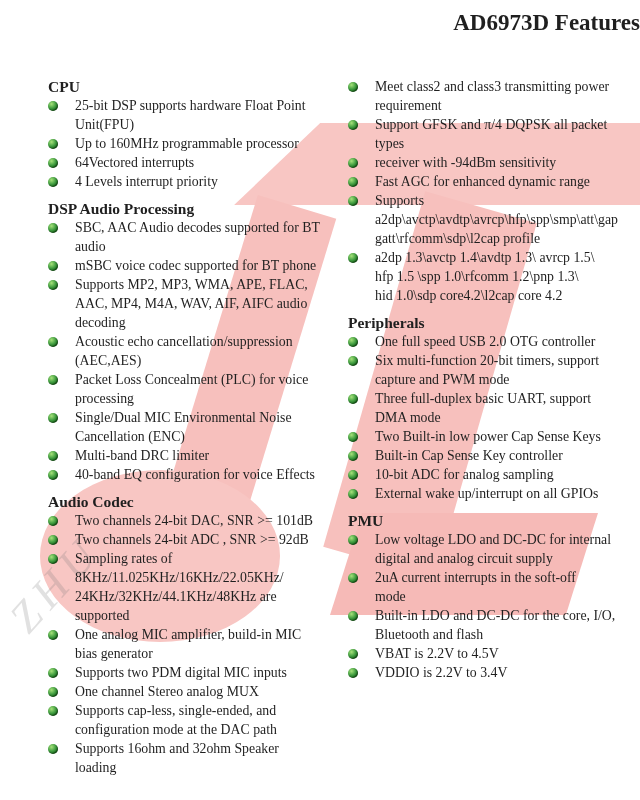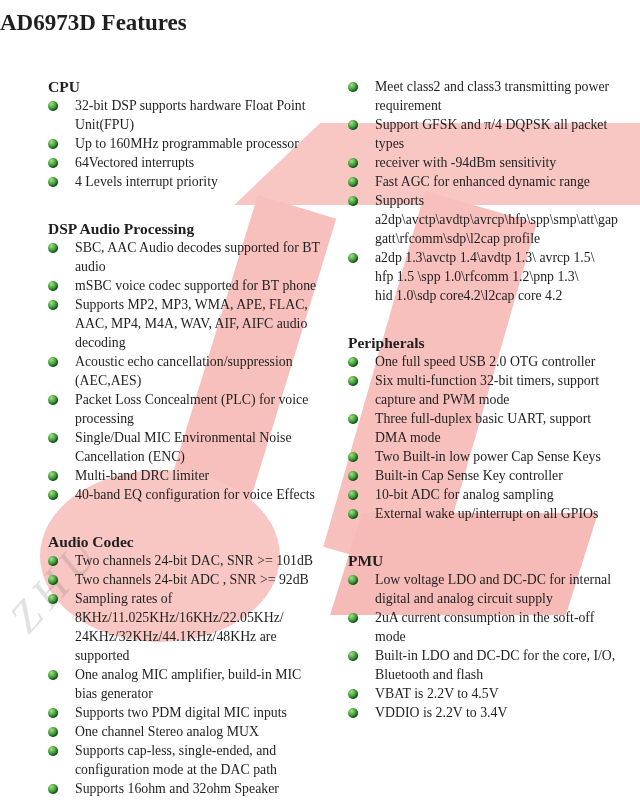--- a/index.html
+++ b/index.html
@@ -22,25 +22,25 @@
             background:#f8c6c3;}
   .wm-lstem{left:372px;top:200px;width:116px;height:370px;background:#f7c0bd;
             transform:rotate(16deg);}
   .wm-lfoot{left:330px;top:513px;width:268px;height:102px;background:#f6bab7;
             clip-path:polygon(12% 0,100% 0,88% 100%,0 100%);}
   .wm-zhu{left:18px;top:600px;font-size:44px;letter-spacing:8px;
           color:rgba(120,120,120,0.22);font-style:italic;
           transform:rotate(-48deg);transform-origin:left center;}
   
   .content{position:relative;z-index:1;}
-  h1{font-size:23px;font-weight:bold;text-align:left;margin:10px 0 0 0;}
+  h1{font-size:23px;font-weight:bold;text-align:right;margin:10px 0 0 0;}
   .col{position:absolute;top:67px;}
   .col-left{left:48px;width:282px;}
   .col-right{left:348px;width:292px;}
-  .sec-heading{font-size:15.5px;font-weight:bold;line-height:19px;margin-top:28px;}
+  .sec-heading{font-size:15.5px;font-weight:bold;line-height:19px;margin-top:8px;}
   .sec-heading.first{margin-top:0;}
   .item{display:flex;align-items:flex-start;font-size:13.8px;line-height:19px;}
   .item .txt{flex:1;white-space:pre-wrap;overflow-wrap:break-word;}
   .bullet{width:10px;height:10px;border-radius:50%;flex:none;
           margin:5px 17px 0 0;
           background:radial-gradient(circle at 35% 30%,#a6e27a 0%,#3f9c3f 45%,#156315 80%,#0a3f0a 100%);
           box-shadow:inset -1px -1px 1px rgba(0,0,0,0.35);}
   .bullet-placeholder{width:10px;height:10px;flex:none;margin:5px 17px 0 0;background:transparent;}
 </style>
 </head>
@@ -54,21 +54,21 @@
   <div class="wm-lfoot"></div>
   <div class="wm-zhu">ZHU</div>
 </div>
 
 <div class="content">
   <h1>AD6973D Features</h1>
   <div class="col col-left" id="col-left">
       <div class="sec-heading first">CPU</div>
       <div class="item">
         <span class="bullet"></span>
-        <div class="txt">32-bit DSP supports hardware Float Point
+        <div class="txt">25-bit DSP supports hardware Float Point
 Unit(FPU)</div>
       </div>
       <div class="item">
         <span class="bullet"></span>
         <div class="txt">Up to 160MHz programmable processor</div>
       </div>
       <div class="item">
         <span class="bullet"></span>
         <div class="txt">64Vectored interrupts</div>
       </div>
@@ -186,21 +186,21 @@
 hfp 1.5 \spp 1.0\rfcomm 1.2\pnp 1.3\
 hid 1.0\sdp core4.2\l2cap core 4.2</div>
       </div>
       <div class="sec-heading">Peripherals</div>
       <div class="item">
         <span class="bullet"></span>
         <div class="txt">One full speed USB 2.0 OTG controller</div>
       </div>
       <div class="item">
         <span class="bullet"></span>
-        <div class="txt">Six multi-function 32-bit timers, support
+        <div class="txt">Six multi-function 20-bit timers, support
 capture and PWM mode</div>
       </div>
       <div class="item">
         <span class="bullet"></span>
         <div class="txt">Three full-duplex basic UART, support
 DMA mode</div>
       </div>
       <div class="item">
         <span class="bullet"></span>
         <div class="txt">Two Built-in low power Cap Sense Keys</div>
@@ -218,21 +218,21 @@
         <div class="txt">External wake up/interrupt on all GPIOs</div>
       </div>
       <div class="sec-heading">PMU</div>
       <div class="item">
         <span class="bullet"></span>
         <div class="txt">Low voltage LDO and DC-DC for internal
 digital and analog circuit supply</div>
       </div>
       <div class="item">
         <span class="bullet"></span>
-        <div class="txt">2uA current consumption in the soft-off
+        <div class="txt">2uA current interrupts in the soft-off
 mode</div>
       </div>
       <div class="item">
         <span class="bullet"></span>
         <div class="txt">Built-in LDO and DC-DC for the core, I/O,
 Bluetooth and flash</div>
       </div>
       <div class="item">
         <span class="bullet"></span>
         <div class="txt">VBAT is 2.2V to 4.5V</div>

